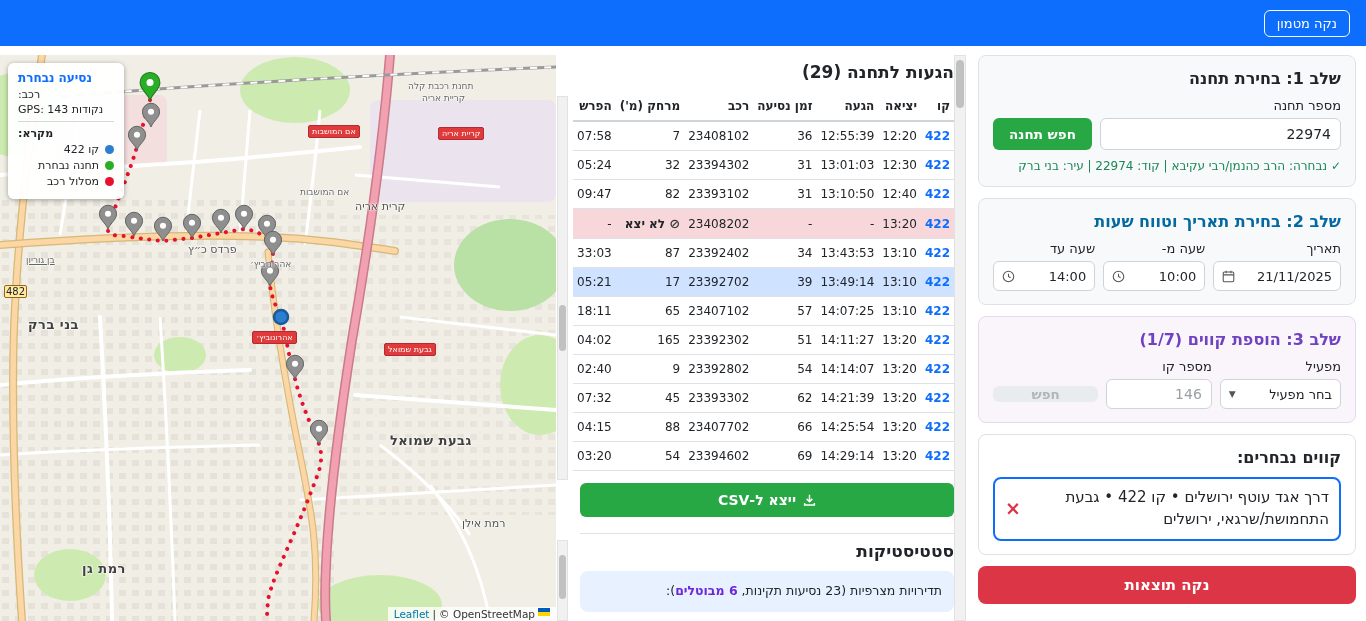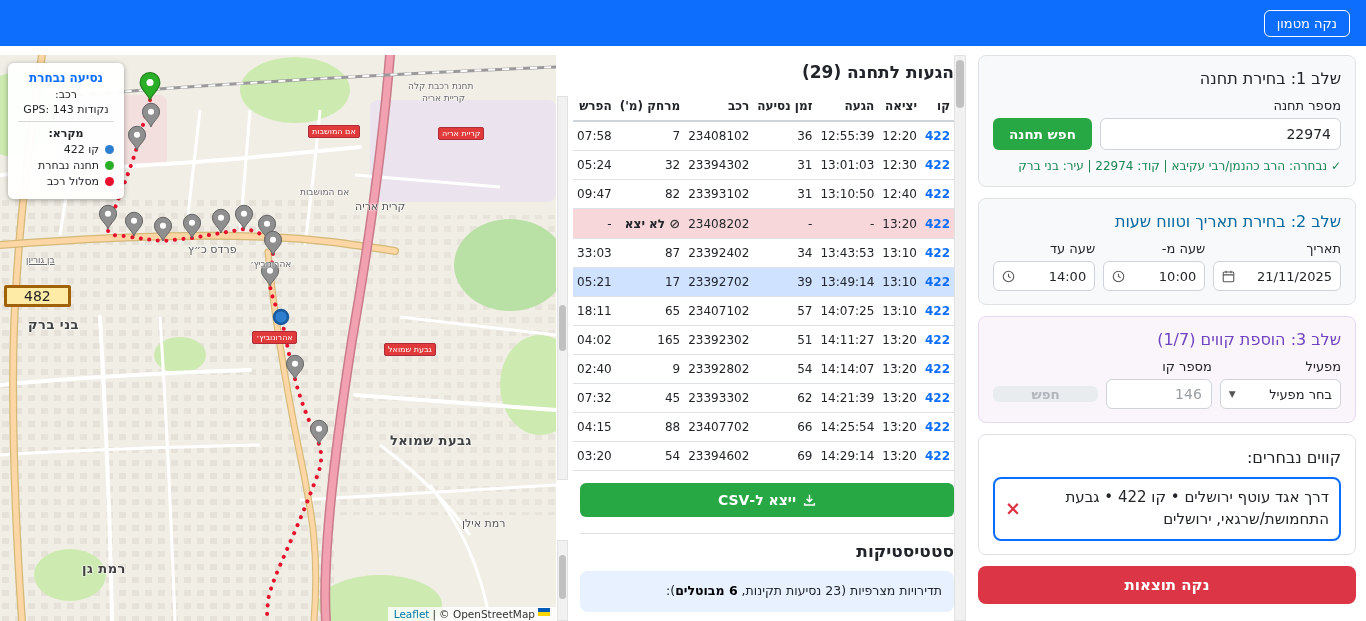--- a/index.html
+++ b/index.html
@@ -13,21 +13,21 @@
     padding:5px 12px;font-size:13px;cursor:pointer;font-family:inherit}
   
   .layout{display:flex;gap:12px;padding:9px 10px 0 0;height:575px}
   .controls{width:378px;height:566px;display:flex;flex-direction:column;gap:11px;overflow:hidden}
   .middle{width:398px;height:566px;padding:0 12px;overflow:hidden}
   .map{flex:1;height:566px;position:relative;overflow:hidden;background:#f1eee6}
   
   .card{border:1px solid #dee2e6;border-radius:8px;padding:13px 14px;background:#f8f9fa}
   .card.step3{background:#faf4fb;border-color:#e6d8ee}
   .card.lines-card{background:#fff}
-  .card-title{font-size:16px;font-weight:normal;margin-bottom:10px}
+  .card-title{font-size:16px;font-weight:bold;margin-bottom:10px}
   .card-title.dark{color:#212529}
   .card-title.blue{color:#0369a1}
   .card-title.purple{color:#6f42c1}
   .field-label{display:block;font-size:13px;color:#212529;margin-bottom:5px}
   .row{display:flex;align-items:center}
   .gap8{gap:8px}
   .grow{flex:1}
   .form-input{border:1px solid #ced4da;border-radius:6px;height:32px;padding:0 9px;font-size:14px;
     background:#fff;color:#212529;font-family:inherit;width:100%;text-align:right}
   .form-input.muted{color:#9aa0a6}
@@ -61,48 +61,48 @@
   tr.cancelled{background:#f8d7da}
   tr.selected{background:#cfe2ff}
   .no-depart{font-weight:bold}
   .nd-icon{font-size:13px;color:#3a3a3a}
   .btn-csv{margin-top:12px;background:#28a745;color:#fff;border:none;border-radius:6px;height:34px;
     width:100%;font-size:14px;font-weight:bold;cursor:pointer;font-family:inherit;
     display:flex;align-items:center;justify-content:center;gap:7px}
   .divider{border:none;border-top:1px solid #dee2e6;margin:16px 0 4px}
   .stats-box{background:#e7f1ff;border-radius:8px;padding:11px 12px;margin-top:6px;font-size:12.5px;
     color:#212529;line-height:1.5}
-  .stats-box .red{color:#000000;font-weight:bold}
+  .stats-box .red{color:#6d28d9;font-weight:bold}
   
   .map svg{display:block}
   .legend{position:absolute;top:8px;left:8px;width:116px;background:rgba(255,255,255,.96);
     border-radius:6px;box-shadow:0 1px 5px rgba(0,0,0,.35);padding:8px 10px;font-size:11px;
-    color:#212529;text-align:center;z-index:20}
+    color:#212529;text-align:left;z-index:20}
   .lg-title{color:#0d6efd;font-weight:bold;font-size:12px;margin-bottom:3px}
   .lg-line{margin-bottom:2px}
   .legend hr{border:none;border-top:1px solid #d7d7d7;margin:5px 0}
   .lg-key{font-weight:bold;margin-bottom:3px}
   .lg-row{display:flex;align-items:center;gap:6px;margin-bottom:3px}
   .lg-dot{width:9px;height:9px;border-radius:50%;display:inline-block;flex:0 0 auto}
   .attribution{position:absolute;bottom:0;left:auto;right:0;background:rgba(255,255,255,.8);
     padding:1px 6px;font-size:10.5px;color:#333;direction:ltr;z-index:20;display:flex;
     gap:3px}
   .leaflet-link{color:#0078A8;cursor:pointer}
   .ua-flag{display:inline-block;width:12px;height:8px;line-height:0}
   .ua-flag .t{display:block;width:12px;height:4px;background:#005BBB}
   .ua-flag .b{display:block;width:12px;height:4px;background:#FFD500}
   .map-label{position:absolute;z-index:10;white-space:nowrap;
     text-shadow:0 0 2px #fff,0 0 2px #fff,0 0 2px #fff}
   .map-label.city{font-size:13px;font-weight:600;color:#404040;letter-spacing:.5px}
   .map-label.town{font-size:11px;color:#555}
   .map-label.street{font-size:9px;color:#666}
   .map-label.shield-red{background:#e03a3a;color:#fff;font-size:8px;padding:1px 3px;border-radius:2px;
     border:1px solid #b02a37;text-shadow:none}
-  .map-label.shield-yellow{background:#fdeba6;color:#222;font-size:14px;padding:0 17px;border-radius:2px;
-    border:3px solid #a16207;text-shadow:none}
+  .map-label.shield-yellow{background:#fdeba6;color:#222;font-size:10px;padding:0 1px;border-radius:2px;
+    border:1px solid #a16207;text-shadow:none}
   
   .sb{position:absolute;background:#f1f1f1;border:1px solid #e2e2e2;z-index:40}
   .sb .thumb{position:absolute;left:1px;right:1px;background:#c1c1c1;border-radius:5px}
 </style>
 </head>
 <body>
 
 <header class="topbar">
   <button class="btn-clear-cache">נקה מטמון</button>
 </header>

